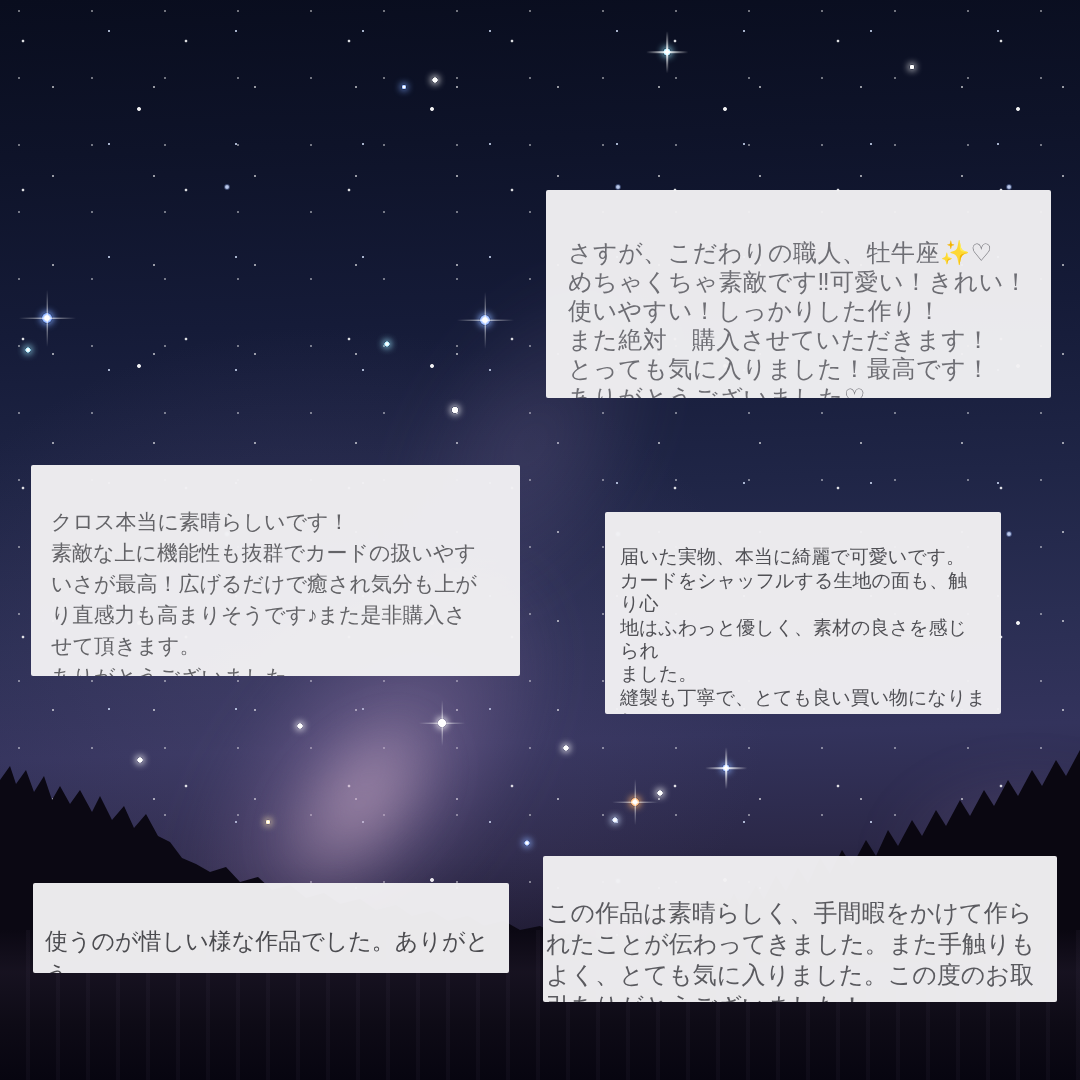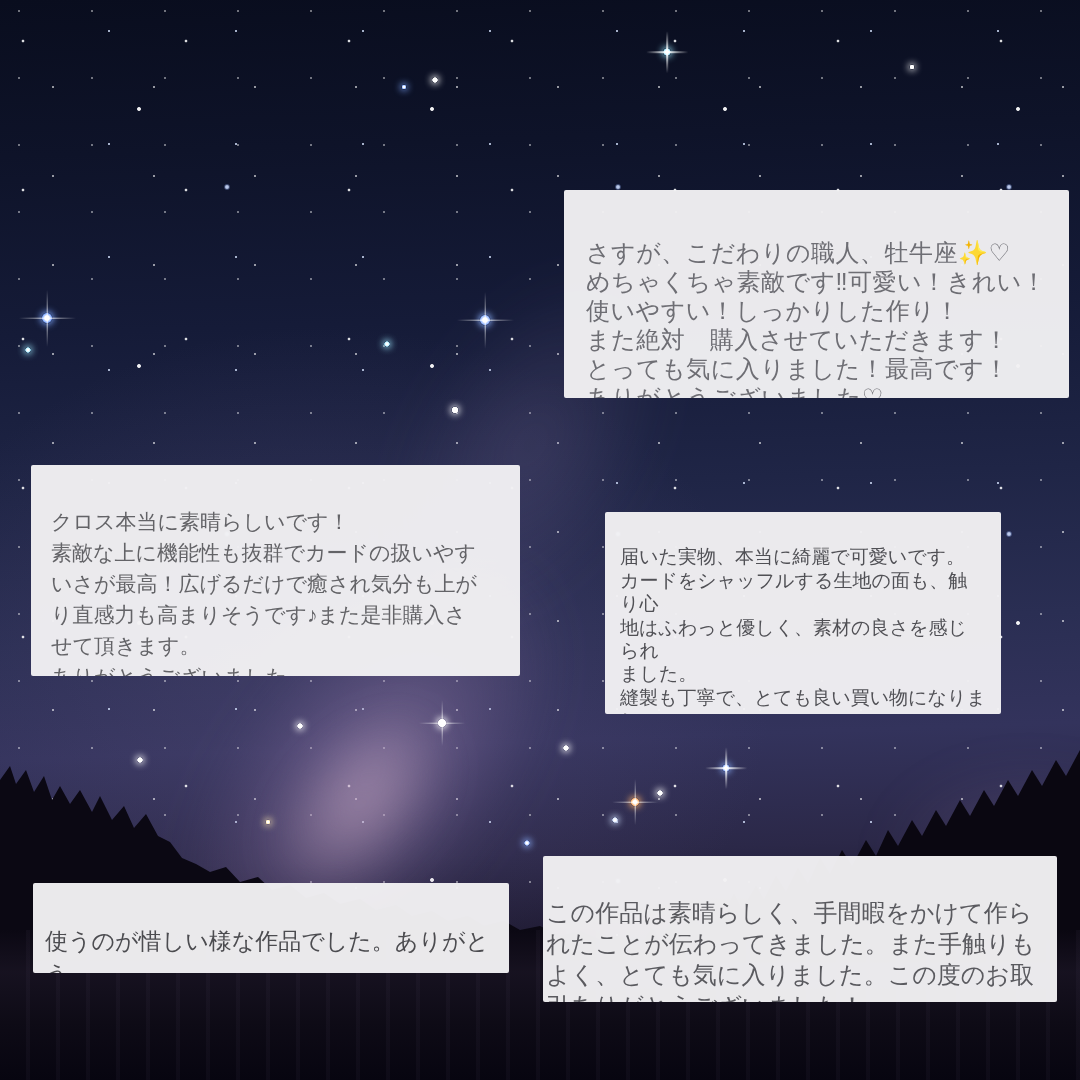--- a/index.html
+++ b/index.html
@@ -62,21 +62,21 @@
     content:"";position:absolute;inset:0;
     background:repeating-linear-gradient(90deg,transparent 0 26px,rgba(135,118,158,.055) 26px 30px);
   }
   
   .card{
     position:absolute;z-index:10;box-sizing:border-box;overflow:hidden;
     background:rgba(242,241,243,.97);border-radius:2px;
     white-space:pre-line;
   }
   .card1{left:50px; top:136px;width:461px;height:177px;padding:9px 18px; font-size:23px;line-height:27px;color:#48484b;}
-  .card2{left:546px;top:190px;width:505px;height:208px;padding:19px 22px;font-size:24px;line-height:29px;color:#6e6e74;letter-spacing:.5px;margin-left:18px;}
+  .card2{left:546px;top:190px;width:505px;height:208px;padding:19px 22px;font-size:24px;line-height:29px;color:#6e6e74;letter-spacing:.5px;}
   .card3{left:31px; top:465px;width:489px;height:211px;padding:10px 20px;font-size:21px;line-height:31px;color:#636367;}
   .card4{left:605px;top:512px;width:396px;height:202px;padding:10px 15px;font-size:19px;line-height:23.4px;color:#505055;}
   .card5{left:33px; top:883px;width:476px;height:90px; padding:9px 12px; font-size:23px;line-height:33px;color:#4c4c50;}
   .card6{left:543px;top:856px;width:514px;height:146px;padding:10px 3px;font-size:24px;line-height:31px;color:#5a5a5f;}
   .card p{margin:0;white-space:pre-line;}
 </style>
 </head>
 <body>
 
 <div class="frame">

